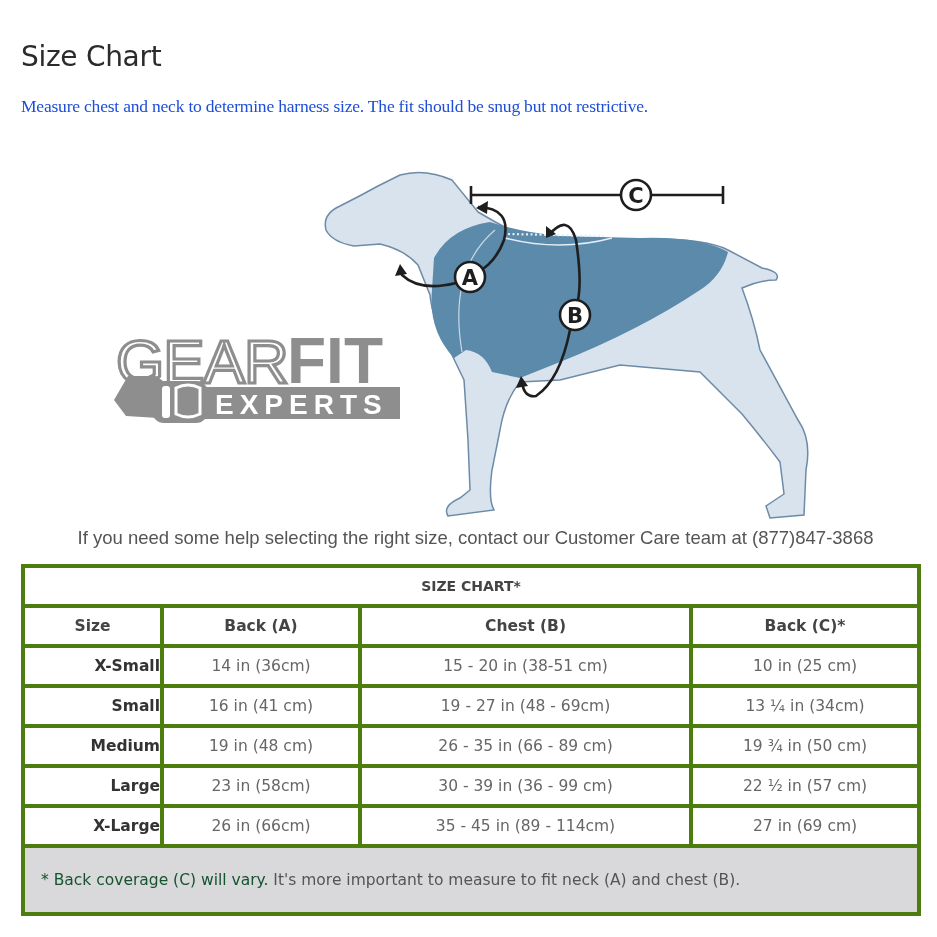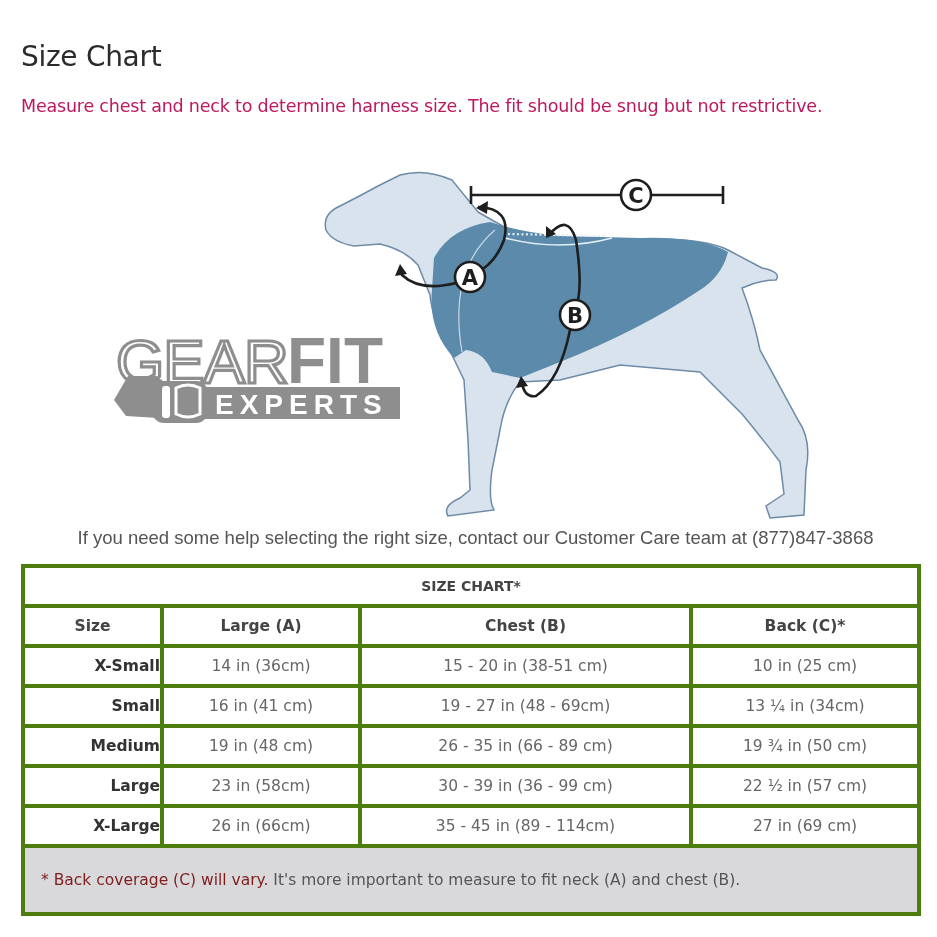--- a/index.html
+++ b/index.html
@@ -1,34 +1,34 @@
 <!DOCTYPE html>
 <html><head>
 <meta charset="utf-8">
 <style>
   html, body { margin: 0; padding: 0; background: #ffffff; }
   body { width: 937px; height: 937px; position: relative; overflow: hidden;
          font-family: "DejaVu Sans", sans-serif; color: #333; }
   .title { position: absolute; left: 21px; top: 40px; font-size: 28px; font-weight: normal;
            color: #2b2b2b; letter-spacing: -0.3px; margin: 0; }
-  .subtitle { position: absolute; left: 21px; top: 96px; font-size: 17.5px; color: #be185d;
-              margin: 0; white-space: nowrap; letter-spacing: -0.2px; }
+  .subtitle { position: absolute; left: 21px; top: 96px; font-size: 17.5px; color: #1d4ed8;
+              margin: 0; white-space: nowrap; letter-spacing: -0.2px; font-family: Liberation Serif, serif; }
   .figure { position: absolute; left: 0; top: 150px; width: 937px; height: 380px; }
   .help { position: absolute; left: 0; width: 937px; top: 527px; text-align: center;
           font-family: "Liberation Sans", sans-serif; font-size: 18.5px; color: #555; white-space: nowrap; padding-left: 7px; }
   table.size-table { position: absolute; left: 21px; top: 564px; width: 896px;
                      border-collapse: collapse; table-layout: fixed; }
   .size-table td, .size-table th { border: 4px solid #4d7c0f; text-align: center; height: 36px; padding: 0;
                                    font-size: 15.5px; color: #666; font-weight: normal; }
   .size-table .caption-cell { font-size: 14px; font-weight: bold; color: #444; height: 36px; }
   .size-table .head-cell { font-weight: bold; color: #444; font-size: 15.5px; }
   .size-table .size-cell { font-weight: bold; color: #333; text-align: right; }
   .size-table .note-cell { background: #d9d9dc; text-align: left; padding-left: 16px; height: 64px;
                            font-size: 15.5px; color: #555; }
-  .note-strong { color: #7f1d1d; margin-top: 26px; }
+  .note-strong { color: #14532d; margin-top: 26px; }
 </style>
 </head>
 <body>
 
 <h1 class="title">Size Chart</h1>
 <p class="subtitle">Measure chest and neck to determine harness size. The fit should be snug but not restrictive.</p>
 
 <div class="figure">
   <svg width="937" height="380" viewBox="0 150 937 380" xmlns="http://www.w3.org/2000/svg">
 
@@ -103,21 +103,21 @@
       <col style="width:198px">
       <col style="width:331px">
       <col style="width:228px">
   </colgroup>
   <tbody>
       <tr>
     <td class="caption-cell" colspan="4">SIZE CHART*</td>
   </tr>
   <tr>
     <th class="head-cell">Size</th>
-    <th class="head-cell">Large (A)</th>
+    <th class="head-cell">Back (A)</th>
     <th class="head-cell">Chest (B)</th>
     <th class="head-cell">Back (C)*</th>
   </tr>
   <tr>
     <td class="size-cell">X-Small</td>
     <td>14 in (36cm)</td>
     <td>15 - 20 in (38-51 cm)</td>
     <td>10 in (25 cm)</td>
   </tr>
   <tr>

